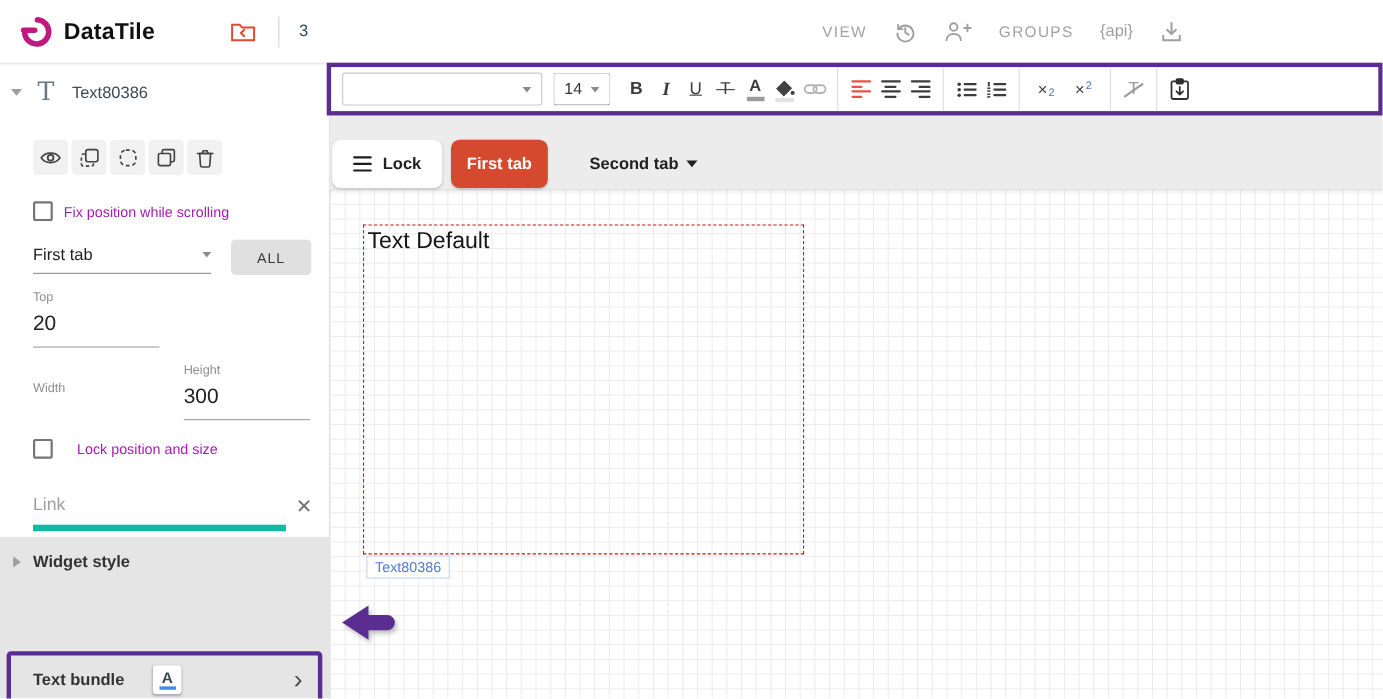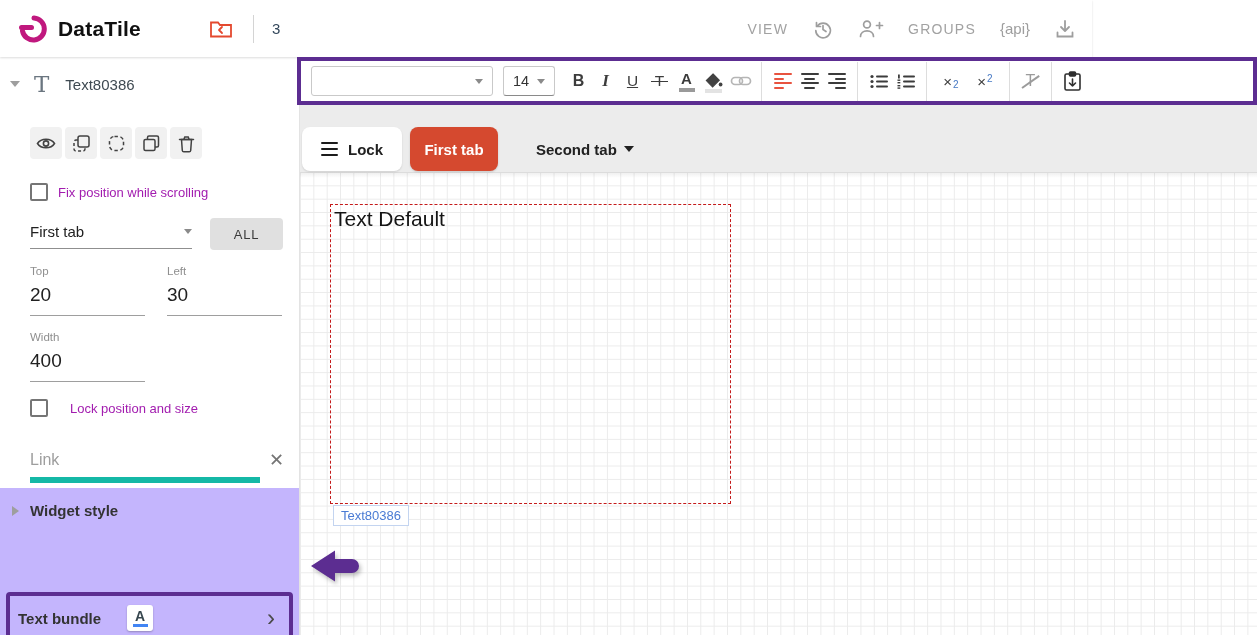--- a/index.html
+++ b/index.html
@@ -44,21 +44,21 @@
              border:none; border-radius:4px; font-size:13px; color:#3a3a3a; letter-spacing:.8px;
              font-family:inherit; }
   .field { position:absolute; width:115px; }
   .field .flabel { font-size:11.5px; color:#8f8f8f; }
   .field .fvalue { font-size:19px; color:#212121; padding:7px 0 9px; border-bottom:1px solid #9e9e9e; }
   .link-row { position:absolute; left:30px; top:390px; width:254px; }
   .link-input { width:230px; border:none; outline:none; font-size:16px; color:#4d7c0f;
                 padding:4px 0 8px; border-bottom:6px solid #14b8a6; font-family:inherit; background:transparent; }
   .link-input::placeholder { color:#9e9e9e; }
   .link-clear { position:absolute; right:0; top:2px; font-size:18px; color:#757575; }
-  .sb-gray { position:absolute; left:0; top:431px; width:299px; height:147px; background:#c4b5fd; }
+  .sb-gray { position:absolute; left:0; top:431px; width:299px; height:147px; background:#e5e5e5; }
   .gray-row { position:absolute; left:0; width:100%; display:flex; align-items:center; }
   .gray-label { font-size:15px; font-weight:bold; color:#333; }
   .chevron { font-size:24px; color:#4a4a4a; line-height:1; }
   .bundle-box { position:absolute; left:6px; top:104px; width:287px; height:52px; border:4px solid #5c2d91;
                 border-radius:4px; display:flex; align-items:center; }
   .a-icon { width:26px; height:26px; background:#fff; border-radius:3px; box-shadow:0 1px 2px rgba(0,0,0,.25);
             display:flex; flex-direction:column; align-items:center; justify-content:center; margin-left:26px; }
   .a-icon .a-letter { font-size:14px; font-weight:bold; color:#37474f; line-height:1; }
   .a-icon .a-bar { width:15px; height:3px; background:#4285f4; margin-top:1px; }
 
@@ -342,47 +342,46 @@
     <div class="sb-select">
       <span class="sb-select-value">First tab</span>
       <span class="tb-caret"></span>
     </div>
     <button class="all-btn">ALL</button>
 
     <div class="field" style="left:30px; top:208px;">
       <div class="flabel">Top</div>
       <div class="fvalue">20</div>
     </div>
-    <div class="field" style="left:167px; top:208px;">
-      <div class="flabel">Left</div>
-      <div class="fvalue">30</div>
-    </div>
-    <div class="field" style="left:30px; top:274px;">
+    <div class="field" style="left:30px; top:290px;">
       <div class="flabel">Width</div>
-      <div class="fvalue">400</div>
+    </div>
+    <div class="field" style="left:167px; top:274px;">
+      <div class="flabel">Height</div>
+      <div class="fvalue">300</div>
     </div>
 
     <div class="chk-row" style="top:342px;gap:22px;">
       <span class="chk"></span>
       <span class="chk-label">Lock position and size</span>
     </div>
 
     <div class="link-row">
       <input class="link-input" placeholder="Link" style="">
       <span class="link-clear">✕</span>
     </div>
 
     <div class="sb-gray">
       <div class="gray-row" style="top:14px;">
         <span class="caret-right" style="margin-left:12px;"></span>
         <span class="gray-label" style="margin-left:11px;">Widget style</span>
       </div>
 
       <div class="bundle-box">
-        <span class="gray-label" style="margin-left:8px;">Text bundle</span>
+        <span class="gray-label" style="margin-left:20px;">Text bundle</span>
         <span class="a-icon">
           <span class="a-letter">A</span>
           <span class="a-bar"></span>
         </span>
         <span class="chevron" style="margin-left:auto; margin-right:14px;">›</span>
       </div>
 
     </div>
   </div>
 

